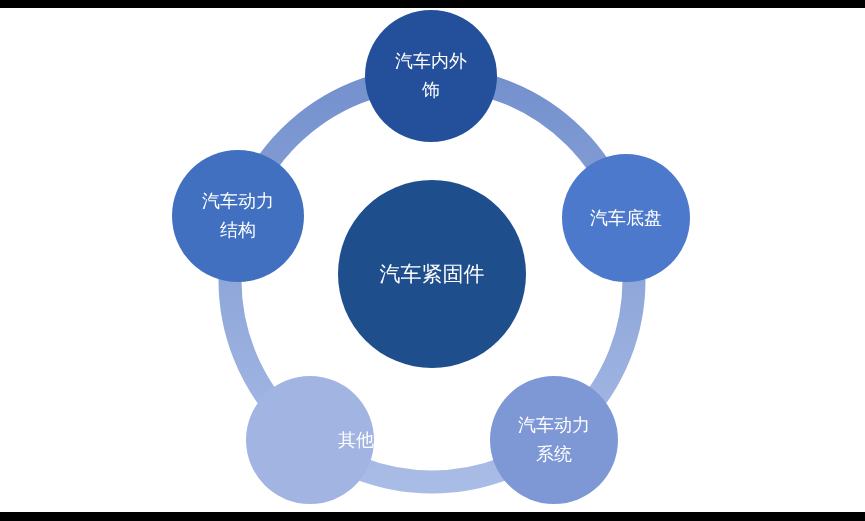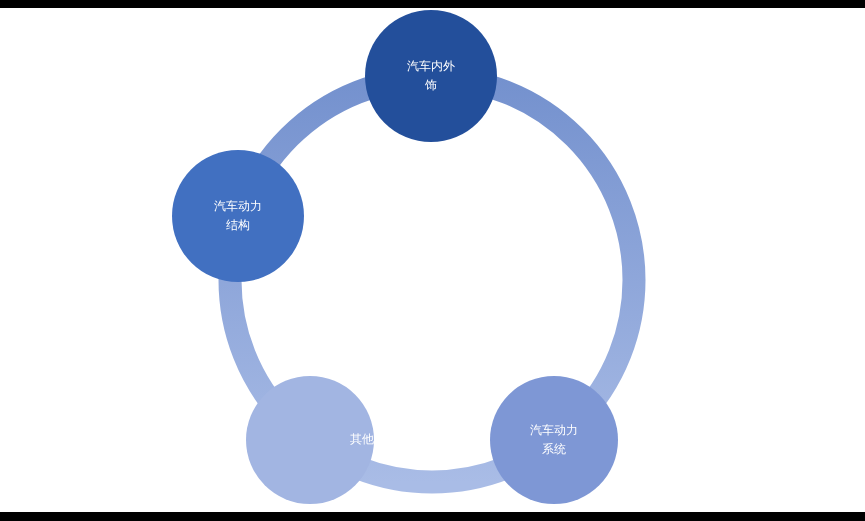--- a/index.html
+++ b/index.html
@@ -31,21 +31,21 @@
   .node {
     position: absolute;
     border-radius: 50%;
     display: flex;
     align-items: center;
     justify-content: center;
     text-align: center;
     color: #ffffff;
     white-space: pre-line;
     line-height: 1.6;
-    font-size: 12px;
+    font-size: 18px;
   }
 
   .node.center-node {
     left: 338px; top: 180px;
     width: 188px; height: 188px;
     font-size: 21px;
   }
   .node.n-top {
     left: 365px; top: 10px;
     width: 132px; height: 132px;
@@ -83,29 +83,35 @@
       </linearGradient>
     </defs>
     <circle cx="432" cy="280" r="202" fill="none" stroke="url(#ringGrad)" stroke-width="23"></circle>
   </svg>
 
   <div class="node n-top" style="background: rgb(35, 79, 155);">
     <span>汽车内外
 饰</span>
   </div>
 
+  <div class="node n-right" style="background: rgb(76, 121, 203);">
+    <span>汽车底盘</span>
+  </div>
 
   <div class="node n-bottom-right" style="background: rgb(126, 151, 213);">
     <span>汽车动力
 系统</span>
   </div>
 
   <div class="node n-bottom-left" style="background: rgb(162, 181, 226); justify-content: flex-end;">
     <span>其他</span>
   </div>
 
   <div class="node n-left" style="background: rgb(65, 112, 193);">
     <span>汽车动力
 结构</span>
   </div>
 
+  <div class="node center-node" style="background: rgb(31, 78, 140);">
+    <span>汽车紧固件</span>
+  </div>
 
 </div>
 
 </body></html>

